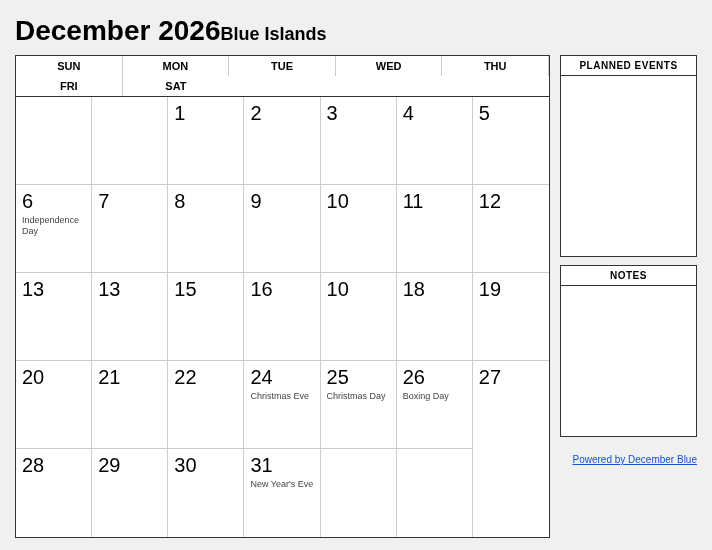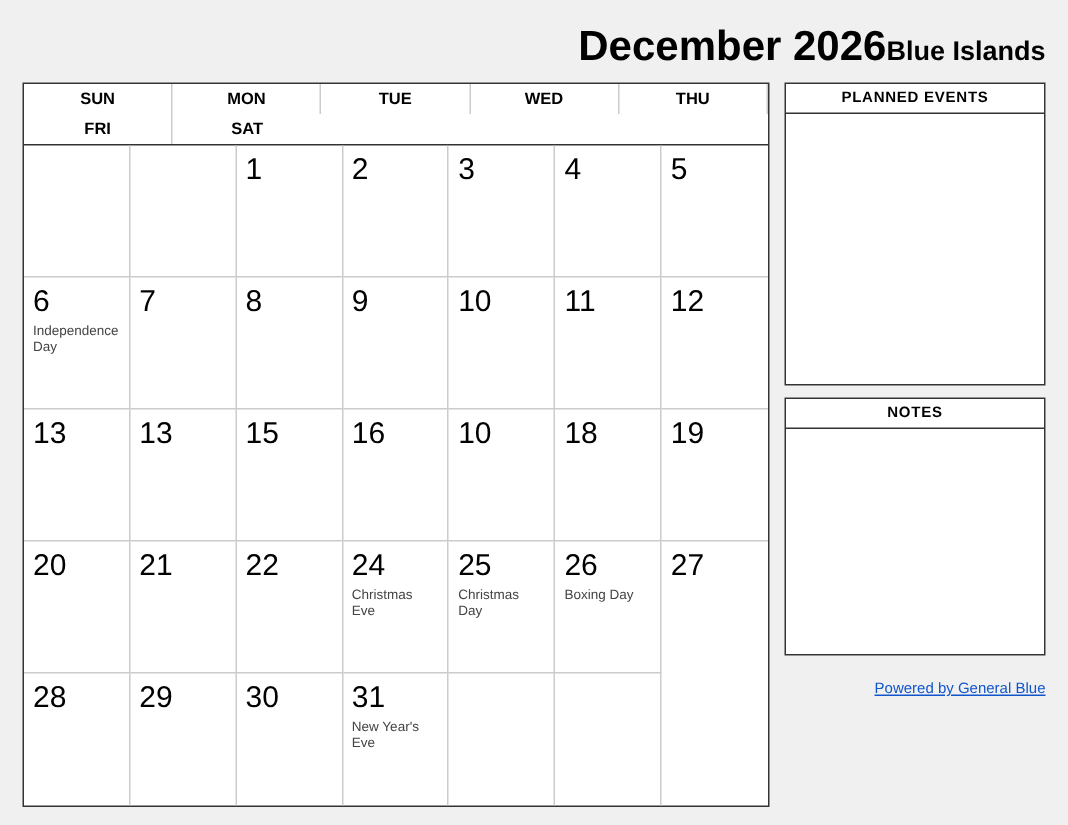--- a/index.html
+++ b/index.html
@@ -6,21 +6,21 @@
     body {
       width: 712px;
       height: 550px;
       background: #f0f0f0;
       font-family: Arial, sans-serif;
       padding: 15px 15px 10px 15px;
       overflow: hidden;
     }
     .header {
       display: flex;
-      justify-content: flex-end;
+      justify-content: flex-start;
       align-items: baseline;
       margin-bottom: 8px;
     }
     .month-title {
       font-size: 28px;
       font-weight: bold;
       color: #000;
     }
     .region-title {
       font-size: 18px;
@@ -73,21 +73,21 @@
       display: block;
       line-height: 1.2;
     }
     .event-label {
       font-size: 9px;
       color: #444;
       margin-top: 2px;
       line-height: 1.2;
     }
     .sidebar {
-      width: 174px;
+      width: 137px;
       display: flex;
       flex-direction: column;
       gap: 8px;
     }
     .sidebar-box {
       border: 1px solid #333;
       background: #fff;
     }
     .sidebar-box-title {
       font-size: 10px;
@@ -240,16 +240,16 @@
   <div class="sidebar">
     <div class="sidebar-box">
       <div class="sidebar-box-title">PLANNED EVENTS</div>
       <div class="sidebar-box-body"></div>
     </div>
     <div class="sidebar-box">
       <div class="sidebar-box-title">NOTES</div>
       <div class="notes-body"></div>
     </div>
     <div class="powered-by">
-      <a href="#">Powered by General Blue</a>
+      <a href="#">Powered by December Blue</a>
     </div>
   </div>
 </div>
 
 </body></html>

